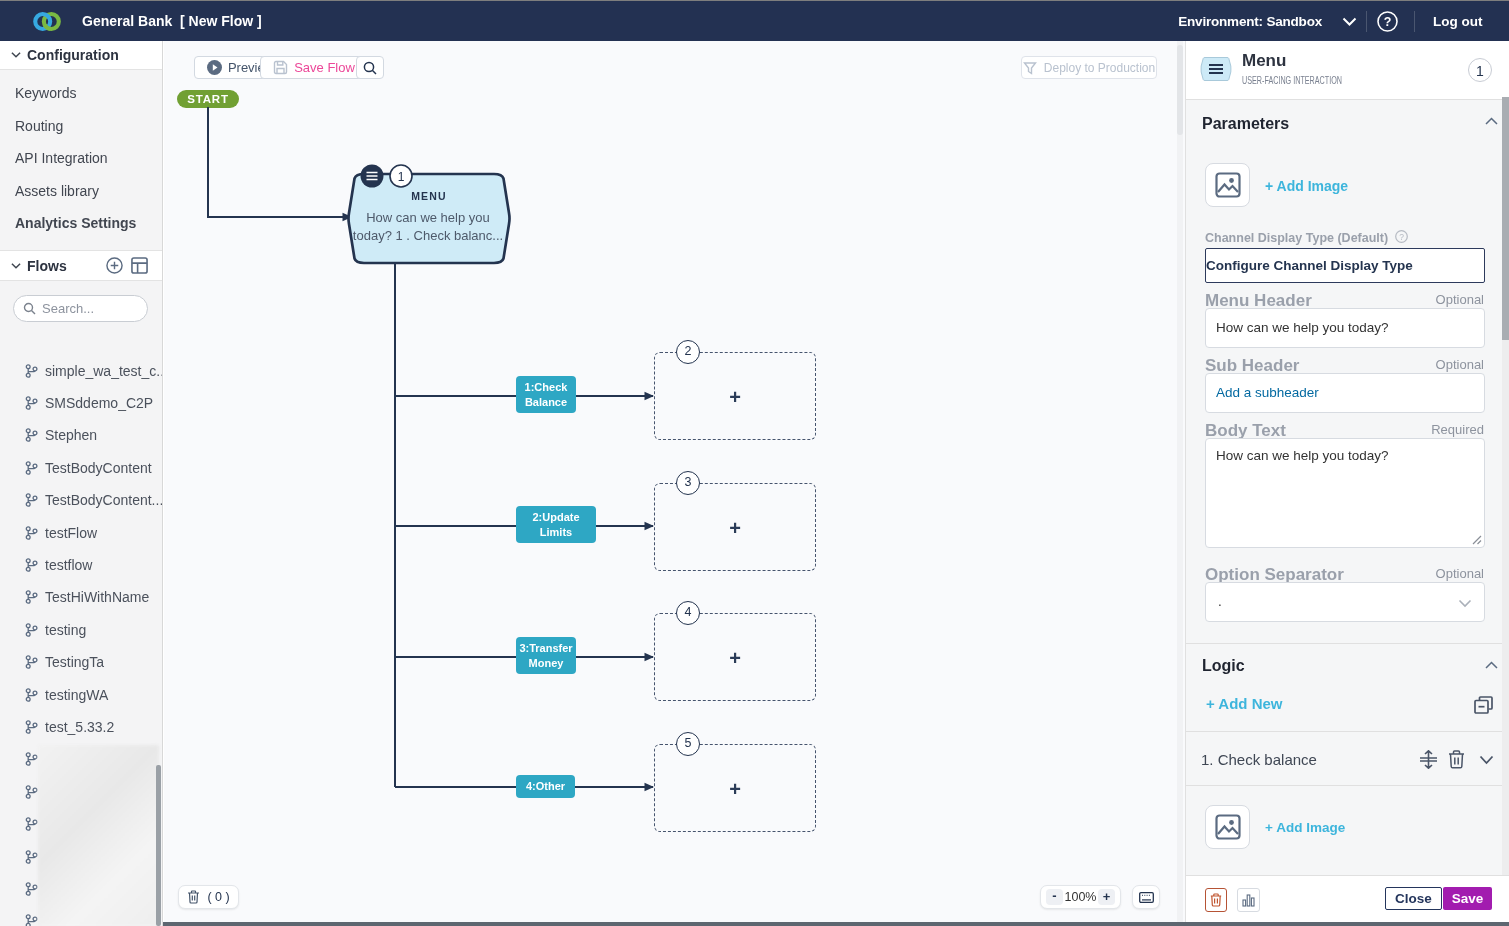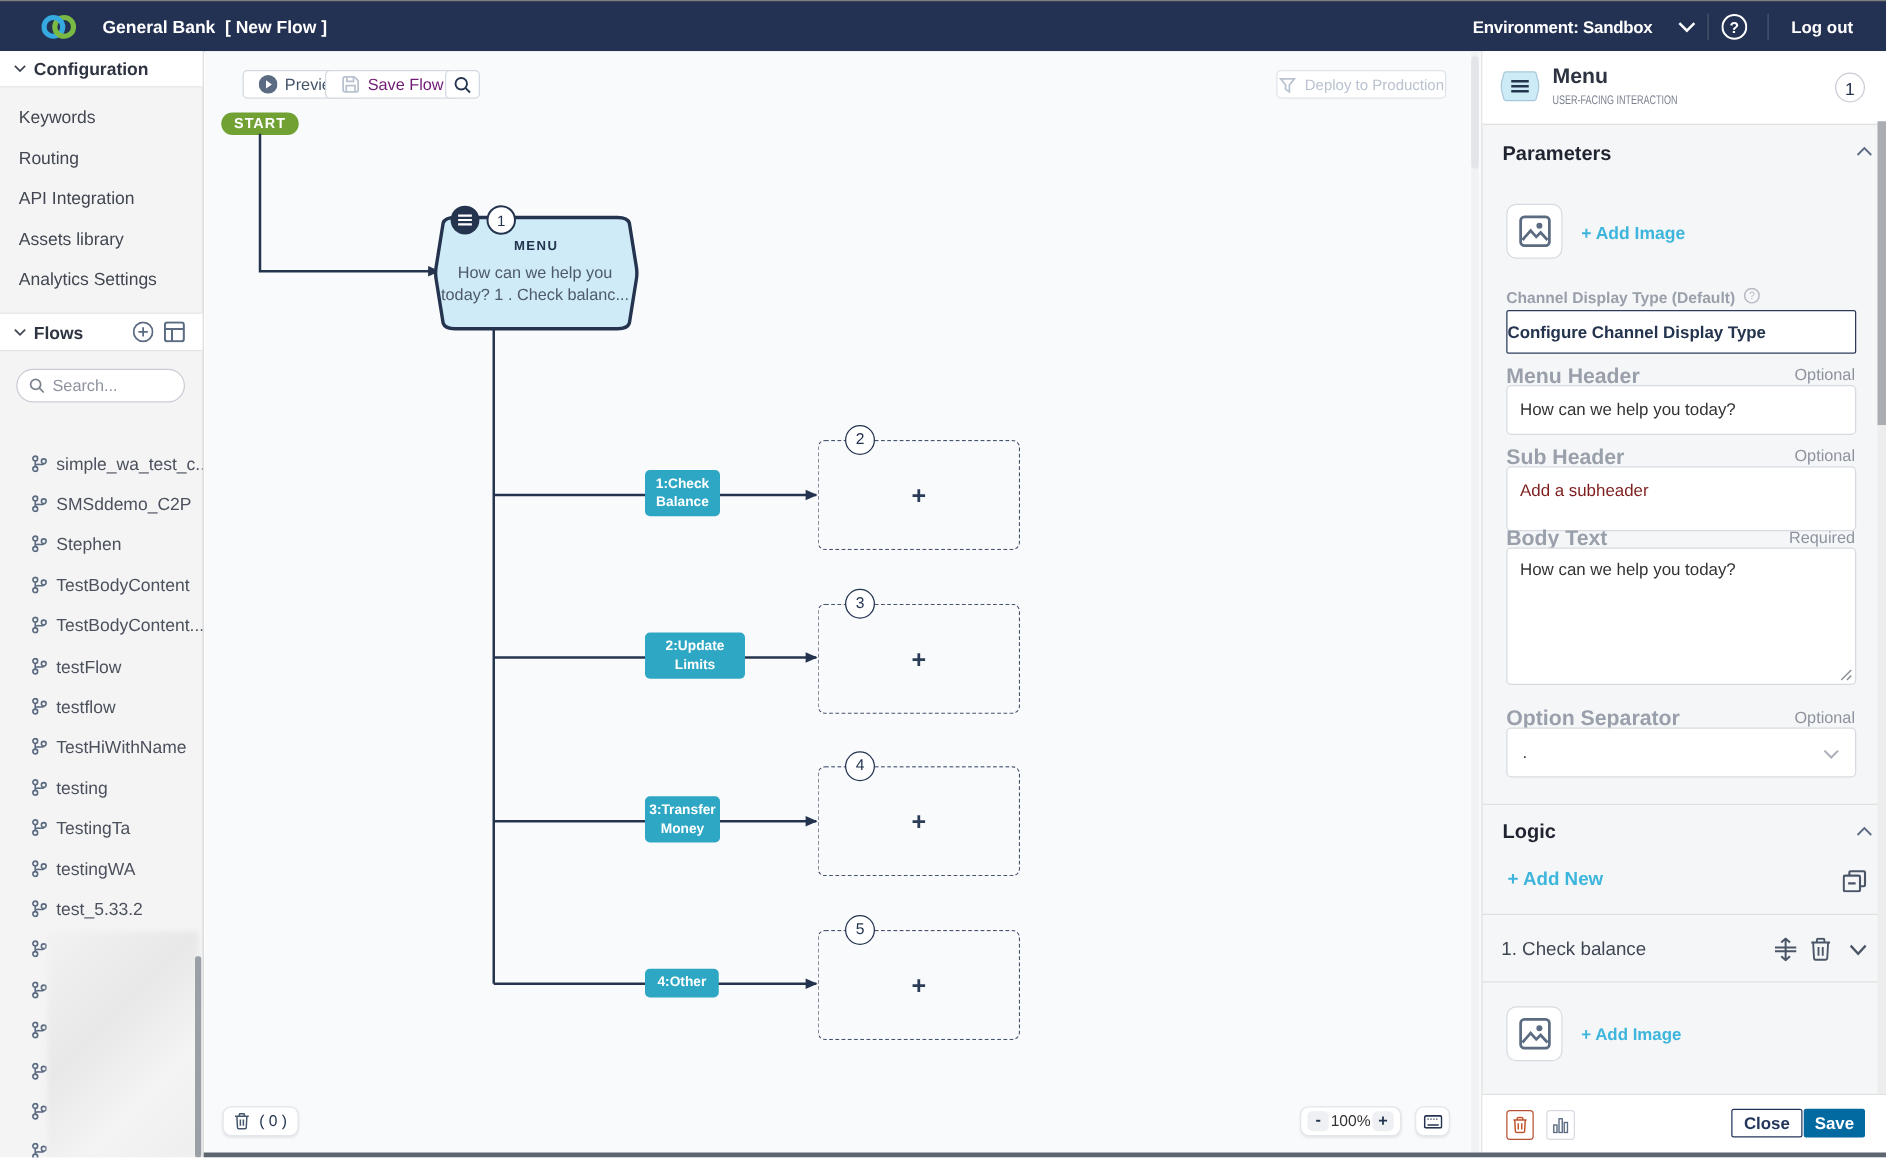--- a/index.html
+++ b/index.html
@@ -88,21 +88,21 @@
       <svg class="chev" width="11" height="7" viewBox="0 0 11 7" style="margin-right:6px;">
         <path d="M1 1 L5.5 5.5 L10 1" fill="none" stroke="#3f4650" stroke-width="1.6"></path>
       </svg>
       Configuration
     </div>
     <div style="padding-top:7px; padding-bottom:10.5px;">
       <div class="side-item" style="height:32.5px; line-height:32.5px;">Keywords</div>
       <div class="side-item" style="height:32.5px; line-height:32.5px;">Routing</div>
       <div class="side-item" style="height:32.5px; line-height:32.5px;">API Integration</div>
       <div class="side-item" style="height:32.5px; line-height:32.5px;">Assets library</div>
-      <div class="side-item" style="height:32.5px; line-height:32.5px;">Analytics Settings</div>
+      <div class="side-item" style="height:32.5px; line-height:32.5px;font-weight:bold;">Analytics Settings</div>
     </div>
     <div class="side-head" style="height:31px; padding-left:11px; border-top:1px solid #e3e3e3;">
       <svg class="chev" width="11" height="7" viewBox="0 0 11 7" style="margin-right:6px;">
         <path d="M1 1 L5.5 5.5 L10 1" fill="none" stroke="#3f4650" stroke-width="1.6"></path>
       </svg>
       Flows
       <svg width="17" height="17" viewBox="0 0 18 18" style="position:absolute; right:39px;">
         <circle cx="9" cy="9" r="8" fill="none" stroke="#5b6b81" stroke-width="1.5"></circle>
         <path d="M9 5 V13 M5 9 H13" stroke="#5b6b81" stroke-width="1.5"></path>
       </svg>
@@ -245,21 +245,21 @@
     <div id="flow-blur" style="position:absolute; left:38px; top:704px; width:121px; height:181px; background:linear-gradient(135deg,#f2f2f2,#e8e8e8 40%,#f4f4f4 70%,#eeeeee); border-radius:2px; filter:blur(1.5px);"></div>
     <div style="position:absolute; right:1px; top:724px; width:5px; height:161px; background:#9aa0a6; border-radius:2px;"></div>
   </div>
   <div id="canvas">
     <div class="tool-btn" style="left:30px; top:15px; width:93px;">
       <svg width="15" height="15" viewBox="0 0 15 15" style="margin-right:6px;">
         <circle cx="7.5" cy="7.5" r="7.5" fill="#5b6b81"></circle>
         <path d="M5.8 4.2 L10.5 7.5 L5.8 10.8 Z" fill="#fff"></path>
       </svg>Preview
     </div>
-    <div class="tool-btn" style="left:96px; top:15px; width:108px; color:#701a75;">
+    <div class="tool-btn" style="left:96px; top:15px; width:108px; color:#ec4899;">
       <svg width="15" height="15" viewBox="0 0 15 15" style="margin-right:6px;">
         <path d="M1.5 3 Q1.5 1.5 3 1.5 L10.5 1.5 L13.5 4.5 L13.5 12 Q13.5 13.5 12 13.5 L3 13.5 Q1.5 13.5 1.5 12 Z" fill="none" stroke="#b9c2cf" stroke-width="1.4"></path>
         <path d="M4.5 1.8 V5 H9.8 V1.8 M4 13.2 V8.5 H11 V13.2" fill="none" stroke="#b9c2cf" stroke-width="1.4"></path>
       </svg>Save Flow
     </div>
     <div class="tool-btn" style="left:192px; top:15px; width:28px;">
       <svg width="14" height="14" viewBox="0 0 14 14">
         <circle cx="6" cy="6" r="4.6" fill="none" stroke="#24344f" stroke-width="1.5"></circle>
         <path d="M9.3 9.3 L13 13" stroke="#24344f" stroke-width="1.5"></path>
       </svg>
@@ -367,21 +367,21 @@
       <text x="6.5" y="9.6" text-anchor="middle" font-size="8.5" fill="#b6bbc3" font-family="Liberation Sans">?</text>
     </svg>
     <div style="position:absolute; left:19px; top:207px; width:280px; height:35px; background:#fff; border:1.6px solid #2d3a5c; border-radius:2px; line-height:33px; font-weight:bold; font-size:13.5px; color:#24344f;">Configure Channel Display Type</div>
 
     <div class="rp-label" style="position:absolute; left:19px; top:250px;">Menu Header</div>
     <div class="rp-opt" style="position:absolute; right:25px; top:251px;">Optional</div>
     <div class="rp-input" style="position:absolute; left:19px; top:267px; width:280px; height:40px; line-height:38px; padding-left:10px;">How can we help you today?</div>
 
     <div class="rp-label" style="position:absolute; left:19px; top:315px;">Sub Header</div>
     <div class="rp-opt" style="position:absolute; right:25px; top:316px;">Optional</div>
-    <div class="rp-input" style="position:absolute; left:19px; top:332px; width:280px; height:52px; line-height:38px; padding-left:10px; color:#7f1d1d;">Add a subheader</div>
+    <div class="rp-input" style="position:absolute; left:19px; top:332px; width:280px; height:40px; line-height:38px; padding-left:10px; color:#0369a1;">Add a subheader</div>
 
     <div class="rp-label" style="position:absolute; left:19px; top:380px;">Body Text</div>
     <div class="rp-opt" style="position:absolute; right:25px; top:381px;">Required</div>
     <div class="rp-input" style="position:absolute; left:19px; top:397px; width:280px; height:110px; padding:9px 10px;">How can we help you today?
       <svg width="10" height="10" viewBox="0 0 10 10" style="position:absolute; right:2px; bottom:2px;">
         <path d="M9 1 L1 9 M9 5.5 L5.5 9" stroke="#8a8f98" stroke-width="1.2"></path>
       </svg>
     </div>
 
     <div class="rp-label" style="position:absolute; left:19px; top:524px;">Option Separator</div>
@@ -433,19 +433,19 @@
         </svg>
       </div>
       <div style="position:absolute; left:51px; top:12px; width:23px; height:24px; border:1px solid #d7dbe1; border-radius:3px; display:flex; align-items:center; justify-content:center;">
         <svg width="13" height="13" viewBox="0 0 13 13">
           <rect x="1" y="6" width="2.6" height="6" fill="none" stroke="#5b6b81" stroke-width="1.1"></rect>
           <rect x="5.2" y="1" width="2.6" height="11" fill="none" stroke="#5b6b81" stroke-width="1.1"></rect>
           <rect x="9.4" y="4" width="2.6" height="8" fill="none" stroke="#5b6b81" stroke-width="1.1"></rect>
         </svg>
       </div>
       <div style="position:absolute; left:199px; top:11px; width:57px; height:23px; background:#fff; border:1.6px solid #24355c; border-radius:2px; text-align:center; line-height:21px; font-weight:bold; font-size:13.5px; color:#24355c;">Close</div>
-      <div style="position:absolute; left:257px; top:11px; width:49px; height:23px; background:#0369a1; border-radius:2px; text-align:center; line-height:23px; font-weight:bold; font-size:13.5px; color:#fff;">Save</div>
+      <div style="position:absolute; left:257px; top:11px; width:49px; height:23px; background:#a21caf; border-radius:2px; text-align:center; line-height:23px; font-weight:bold; font-size:13.5px; color:#fff;">Save</div>
     </div>
     <div style="position:absolute; right:0; top:59px; width:7px; height:775px; background:#ededee;"></div>
     <div style="position:absolute; right:0; top:56px; width:7px; height:243px; background:#a9adb2;"></div>
   </div>
   <div id="bottom-strip"></div>
 </div>
 
 </body></html>

